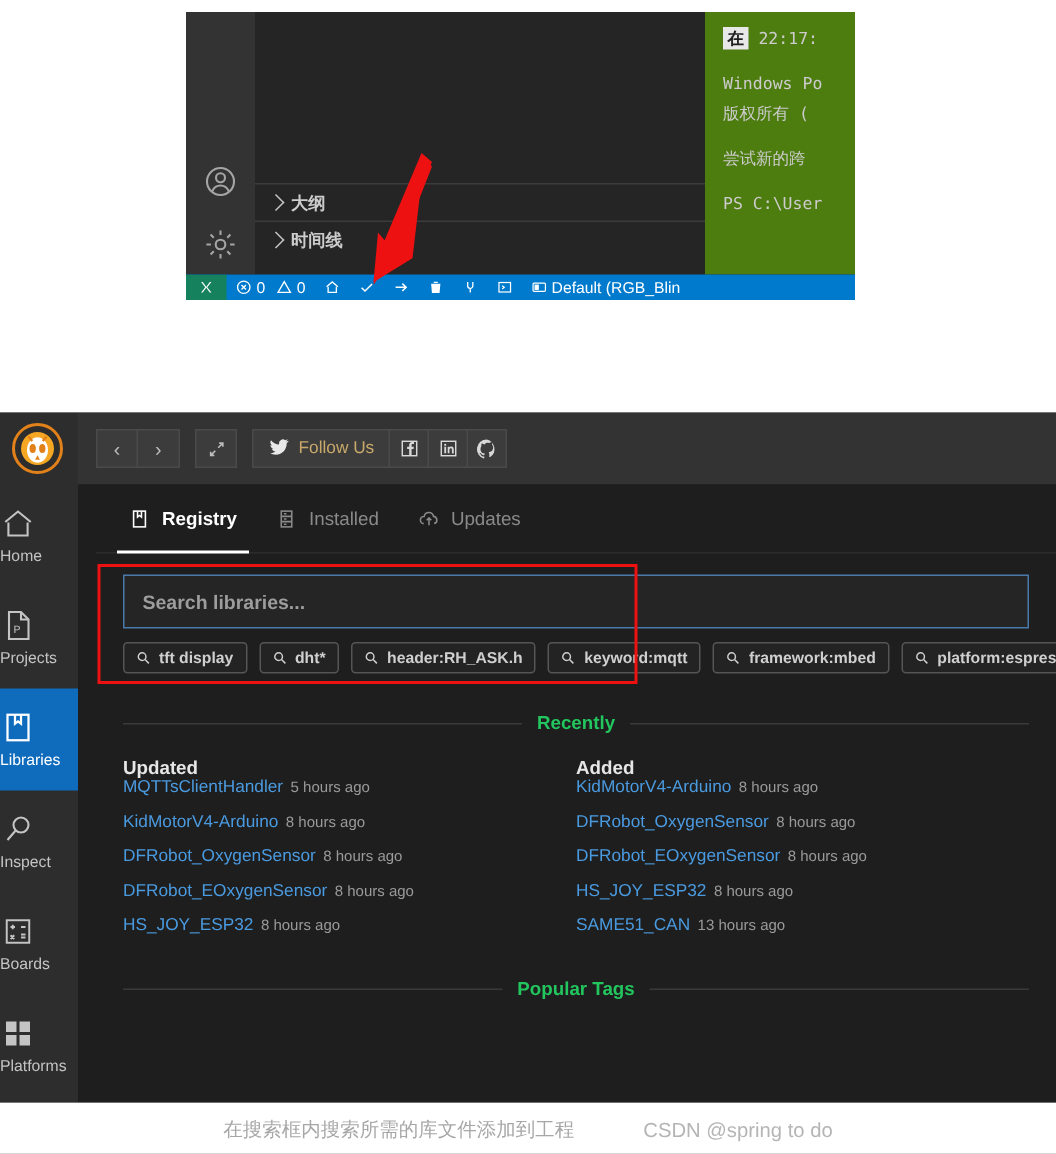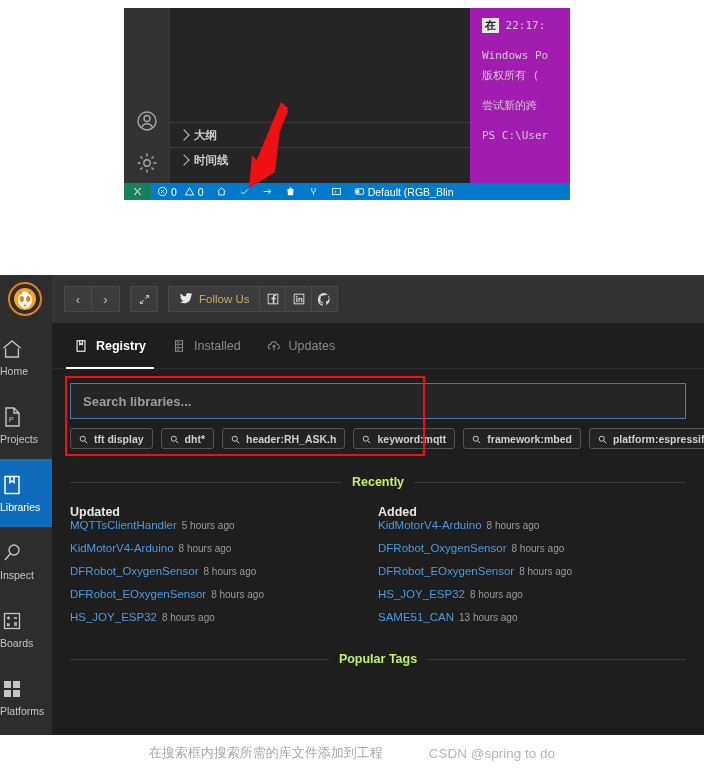--- a/index.html
+++ b/index.html
@@ -31,21 +31,21 @@
   .vs-sec {
     height: 25px; border-top: 1px solid #3c3c3c;
     display: flex; align-items: center; gap: 6px; padding-left: 8px;
     color: #cccccc; font-size: 11.5px; font-weight: bold; font-family: Liberation Mono, monospace;
   }
   .vs-sec:first-child { margin-top: 114px; }
   .chev { display:inline-block; width:8px; height:8px; border-right:1.4px solid #c5c5c5;
           border-bottom:1.4px solid #c5c5c5; transform: rotate(-45deg); margin-left:2px;}
   .vs-term {
     position: absolute; left: 346px; top: 0; width: 100px; height: 175px;
-    background: #a21caf; color: #cccccc;
+    background: #4d7c0f; color: #cccccc;
     font-family: "DejaVu Sans Mono", monospace; font-size: 11px;
     padding: 8px 0 0 12px; line-height: 20px; overflow: hidden; white-space: nowrap;
   }
   .term-hl { background:#e8e8e8; color:#1e1e1e; padding:1px 3px; font-weight:bold; }
   .term-gap { height: 10px; }
 
   
   .vs-status {
     position: absolute; left: 0; bottom: 0; width: 446px; height: 17px;
     background: #007acc; display: flex; align-items: center;
@@ -99,20 +99,21 @@
     justify-content: center; gap: 4px; color: #c4c4c4; font-size: 10.5px;
   }
   .side-item.active { background: #0f6cbd; color: #ffffff; }
   .side-ico { width: 24px; height: 24px; }
   .side-item.clip { height: 34px; overflow: hidden; align-items:center; justify-content:flex-start; }
 
   
   .pio-content {
     position: absolute; left: 52px; top: 48px; width: 652px; height: 412px;
     background: #1e1e1e;
+    padding-left: 12px;
   }
   .tabs {
     display: flex; align-items: center; gap: 26px; height: 46px;
     padding-left: 22px; border-bottom: 1px solid #2c2c2c;
   }
   .tab { display: flex; align-items: center; gap: 8px; height: 46px;
          color: #8a8a8a; font-size: 12.5px; position: relative; }
   .tab.active { color: #ffffff; font-weight: bold; }
   .tab.active::after {
     content:''; position:absolute; left:-8px; right:-8px; bottom:0; height:2px; background:#fff;
@@ -128,21 +129,21 @@
   .tag-row { display: flex; gap: 8px; margin-top: 9px; justify-content: space-between; }
   .tag {
     display: flex; align-items: center; gap: 6px; height: 21px;
     border: 1px solid #555; border-radius: 3px; padding: 0 8px;
     color: #cfcfcf; font-size: 10.5px; white-space: nowrap; background:#232323;
   }
   .mag { width: 9px; height: 9px; }
 
   .divider-head {
     display: flex; align-items: center; gap: 10px; margin: 26px 18px 0 18px;
-    color: #bef264; font-size: 12.5px; font-weight: bold;
+    color: #22c55e; font-size: 12.5px; font-weight: bold;
   }
   .divider-head .ln { flex: 1; height: 1px; background: #3a3a3a; }
   .divider-head.recent { justify-content: center; }
   .divider-head.recent .ln { flex: 1; }
 
   .cols { display: flex; padding: 0 18px; margin-top: 16px; }
   .col { flex: 1; }
   .col-title { color: #e6e6e6; font-size: 12.5px; font-weight: bold; margin-bottom: 0; }
   .entry { margin-bottom: 11px; font-size: 11.5px; }
   .entry a { color: #4a9ae0; text-decoration: none; }

